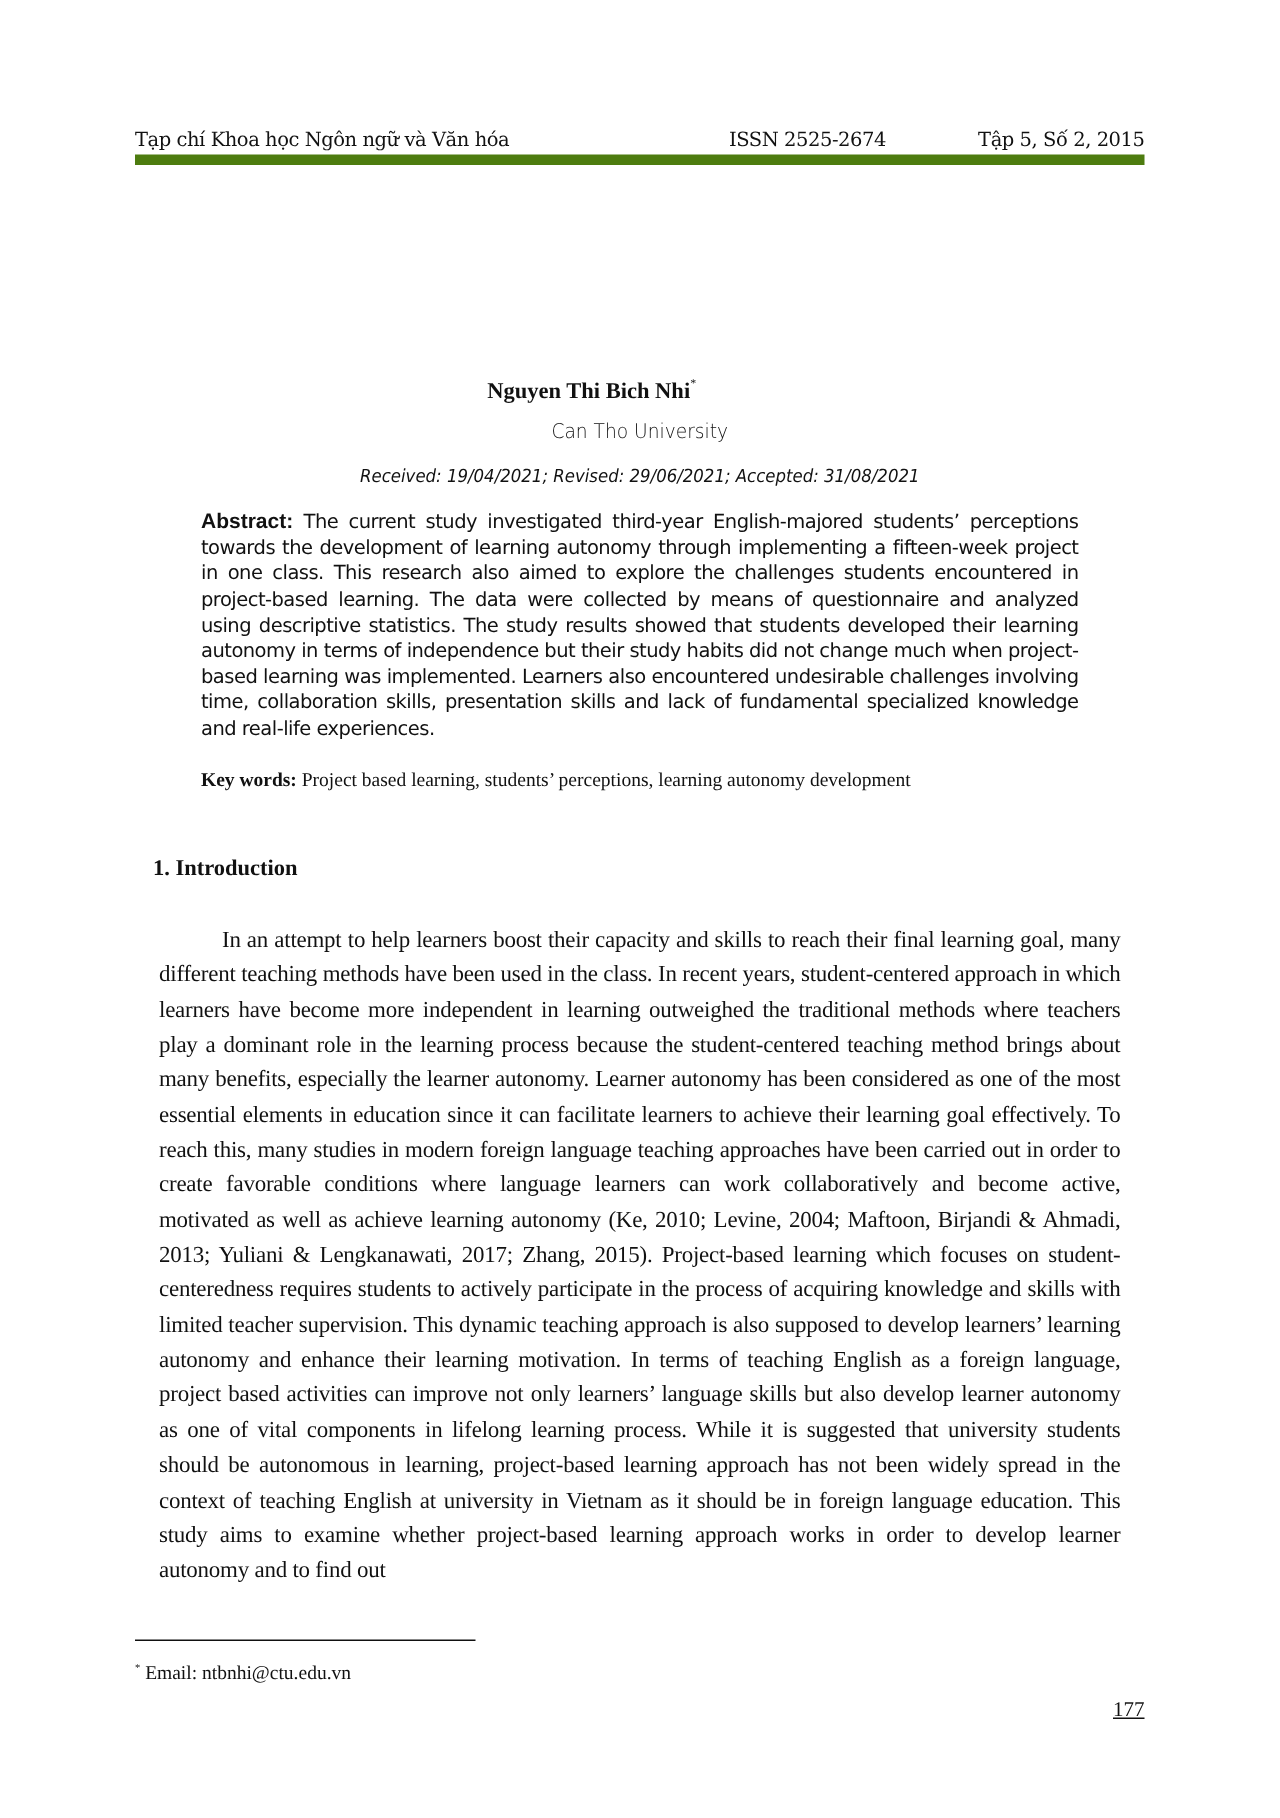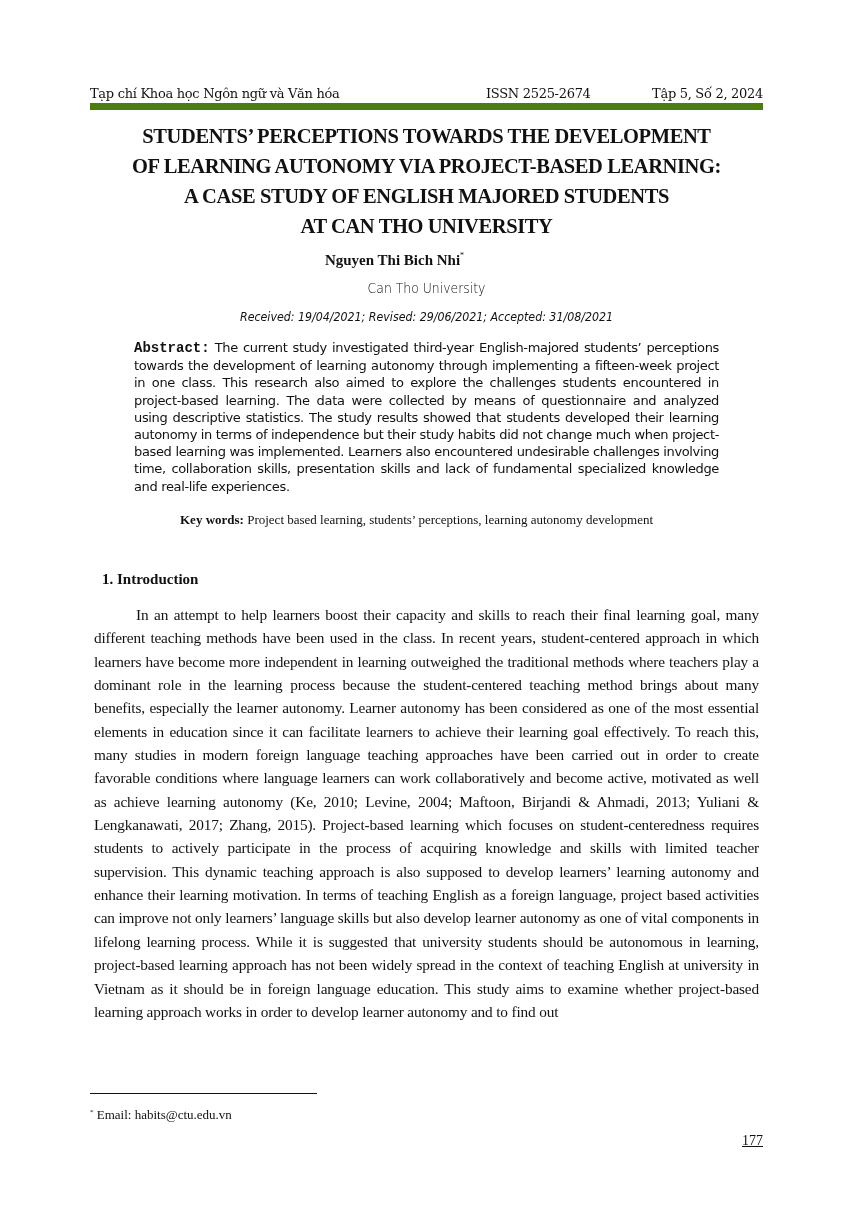--- a/index.html
+++ b/index.html
@@ -9,48 +9,42 @@
   .rh-left { position: absolute; left: 0; top: 0; }
   .rh-center { position: absolute; left: 396px; top: 0; }
   .rh-right { position: absolute; right: 0; top: 0; }
   .title { position: absolute; left: 80px; top: 121px; width: 693px; text-align: center; font-weight: bold; font-size: 20.5px; line-height: 30px; letter-spacing: -0.4px; }
   .title div { white-space: nowrap; }
   .author { position: absolute; left: 0; top: 247px; width: 789px; text-align: center; font-weight: bold; font-size: 15px; line-height: 18px; }
   .author sup { font-size: 8px; font-weight: normal; vertical-align: 7px; }
   .affil { position: absolute; left: 0; top: 279px; width: 853px; text-align: center; font-size: 13.5px; line-height: 18px; font-family: "DejaVu Sans", sans-serif; font-weight: 300; transform: scaleX(0.92); }
   .dates { position: absolute; left: 0; top: 309px; width: 853px; text-align: center; font-size: 12px; line-height: 16px; font-style: italic; font-family: "DejaVu Sans", sans-serif; transform: scaleX(0.92); }
   .abstract { position: absolute; left: 134px; top: 339px; width: 585px; font-size: 13px; line-height: 17.2px; text-align: justify; font-family: "DejaVu Sans", sans-serif; letter-spacing: -0.35px; }
-  .abstract .lbl { font-weight: bold; font-family: Liberation Mono, monospace; letter-spacing: 0; font-size: 14px; }
-  .keywords { position: absolute; left: 134px; top: 511px; width: 600px; font-size: 13px; line-height: 17px; font-family: "Liberation Serif", serif; margin-left: 46px; }
+  .abstract .lbl { font-weight: bold; font-family: Liberation Sans, sans-serif; letter-spacing: 0; font-size: 14px; }
+  .keywords { position: absolute; left: 134px; top: 511px; width: 600px; font-size: 13px; line-height: 17px; font-family: "Liberation Serif", serif; }
   .keywords .lbl { font-weight: bold; }
   .section-head { position: absolute; left: 102px; top: 569px; font-weight: bold; font-size: 15px; line-height: 20px; }
   .body-text { position: absolute; left: 90px; top: 599px; width: 673px; font-size: 15.3px; line-height: 23.35px; text-align: justify; font-family: "Liberation Serif", serif; letter-spacing: -0.15px; }
-  .body-text p { margin: 4px; text-indent: 42px; }
+  .body-text p { margin: 16px; text-indent: 42px; }
   .fn-rule { position: absolute; left: 90px; top: 1093px; width: 227px; height: 0; border-top: 1.5px solid #111; }
   .footnote { position: absolute; left: 90px; top: 1104px; font-size: 13px; line-height: 16px; font-family: "Liberation Serif", serif; }
   .footnote sup { font-size: 7px; vertical-align: 5px; }
   .page-num { position: absolute; right: 90px; top: 1133px; font-size: 14px; line-height: 16px; text-decoration: underline; }
 </style>
 </head>
 <body>
 
 <div class="page">
 
   <div class="running-header">
     <span class="rh-left">Tạp chí Khoa học Ngôn ngữ và Văn hóa</span>
     <span class="rh-center">ISSN 2525-2674</span>
-    <span class="rh-right">Tập 5, Số 2, 2024</span>
+    <span class="rh-right">Tập 5, Số 2, 2015</span>
   </div>
 
-  <div class="title">
-    <div>STUDENTS’ PERCEPTIONS TOWARDS THE DEVELOPMENT</div>
-    <div>OF LEARNING AUTONOMY VIA PROJECT-BASED LEARNING:</div>
-    <div>A CASE STUDY OF ENGLISH MAJORED STUDENTS</div>
-    <div>AT CAN THO UNIVERSITY</div>
-  </div>
 
   <div class="author">
     <span>Nguyen Thi Bich Nhi</span><sup>*</sup>
   </div>
 
   <div class="affil">Can Tho University</div>
 
   <div class="dates">Received: 19/04/2021; Revised: 29/06/2021; Accepted: 31/08/2021</div>
 
   <div class="abstract">
@@ -66,18 +60,18 @@
   <div class="section-head">1. Introduction</div>
 
   <div class="body-text">
     <p>In an attempt to help learners boost their capacity and skills to reach their final learning goal, many different teaching methods have been used in the class. In recent years, student-centered approach in which learners have become more independent in learning outweighed the traditional methods where teachers play a dominant role in the learning process because the student-centered teaching method brings about many benefits, especially the learner autonomy. Learner autonomy has been considered as one of the most essential elements in education since it can facilitate learners to achieve their learning goal effectively. To reach this, many studies in modern foreign language teaching approaches have been carried out in order to create favorable conditions where language learners can work collaboratively and become active, motivated as well as achieve learning autonomy (Ke, 2010; Levine, 2004; Maftoon, Birjandi &amp; Ahmadi, 2013; Yuliani &amp; Lengkanawati, 2017; Zhang, 2015). Project-based learning which focuses on student-centeredness requires students to actively participate in the process of acquiring knowledge and skills with limited teacher supervision. This dynamic teaching approach is also supposed to develop learners’ learning autonomy and enhance their learning motivation. In terms of teaching English as a foreign language, project based activities can improve not only learners’ language skills but also develop learner autonomy as one of vital components in lifelong learning process. While it is suggested that university students should be autonomous in learning, project-based learning approach has not been widely spread in the context of teaching English at university in Vietnam as it should be in foreign language education. This study aims to examine whether project-based learning approach works in order to develop learner autonomy and to find out</p>
   </div>
 
   <div class="fn-rule"></div>
 
   <div class="footnote">
     <sup>*</sup>
-    <span>Email: habits@ctu.edu.vn</span>
+    <span>Email: ntbnhi@ctu.edu.vn</span>
   </div>
 
   <div class="page-num">177</div>
 
 </div>
 
 </body></html>

